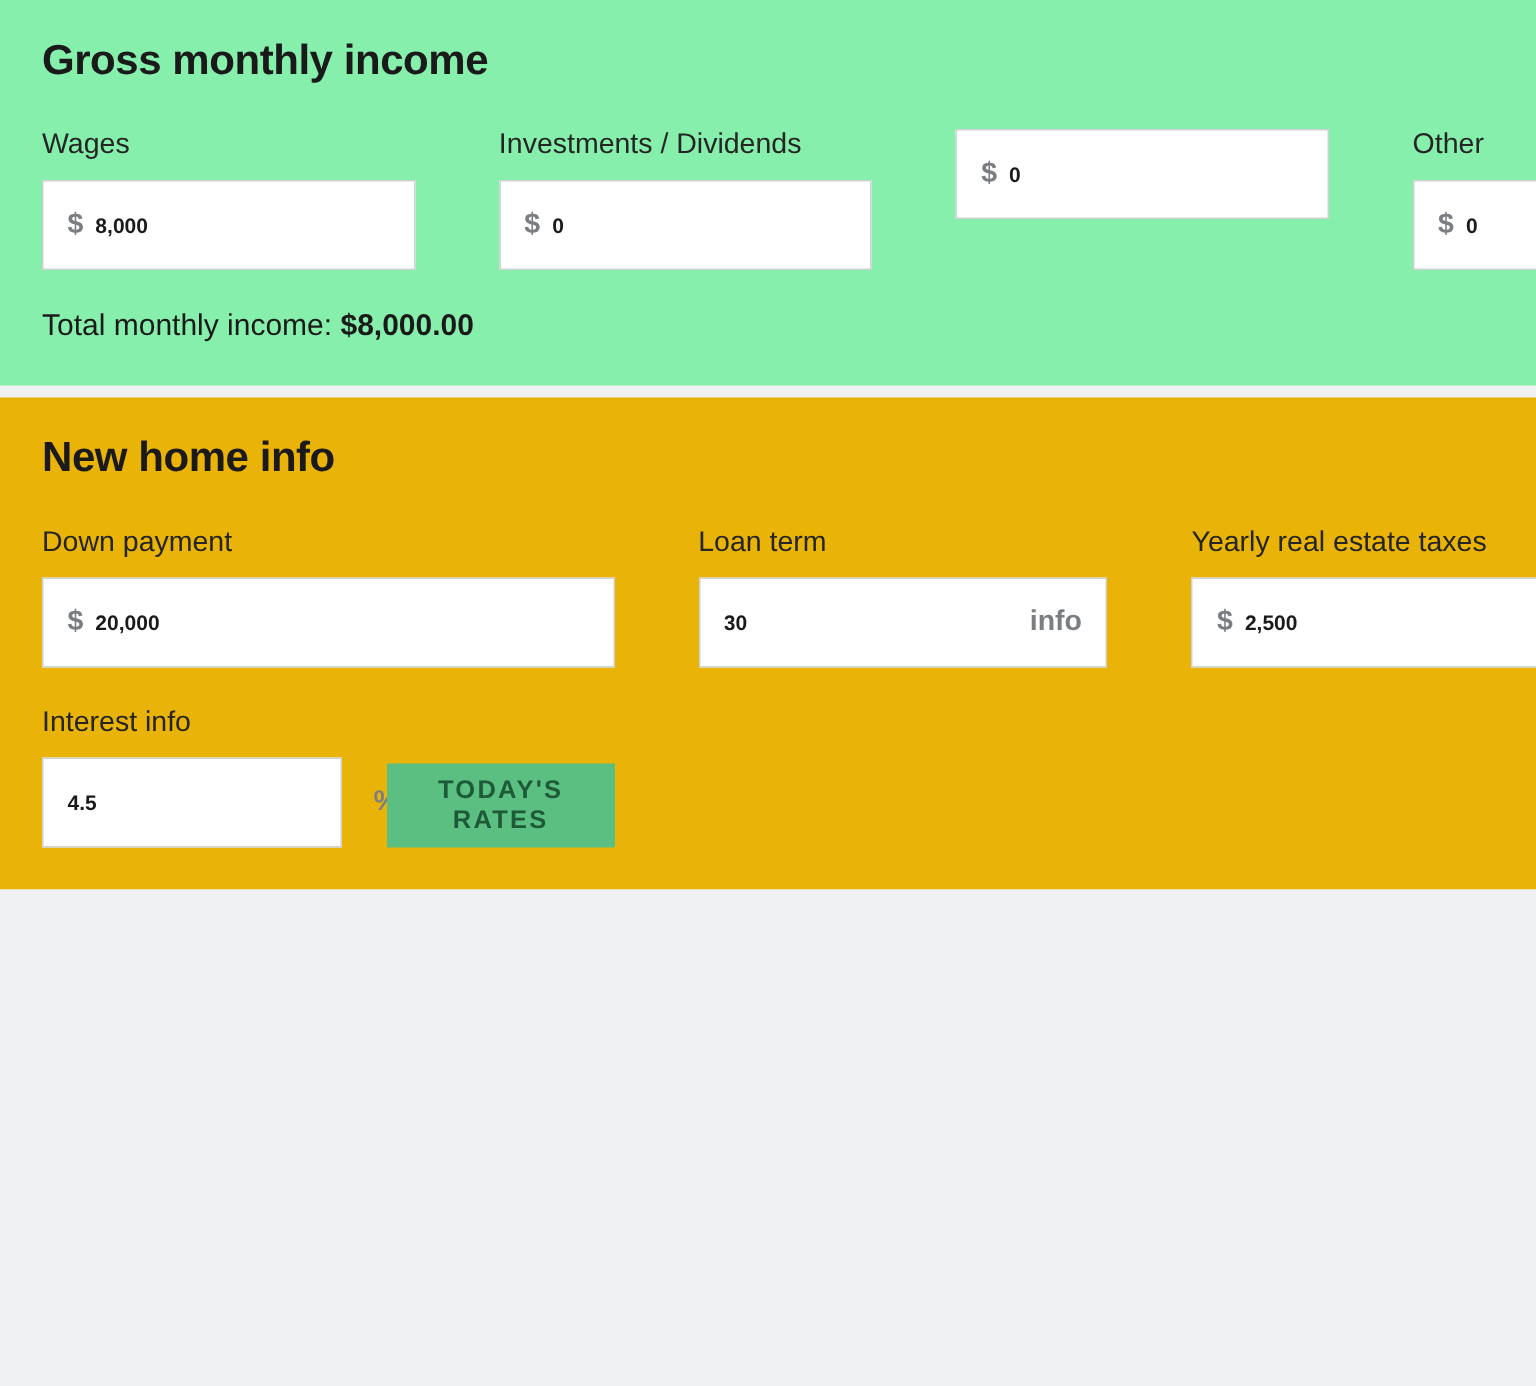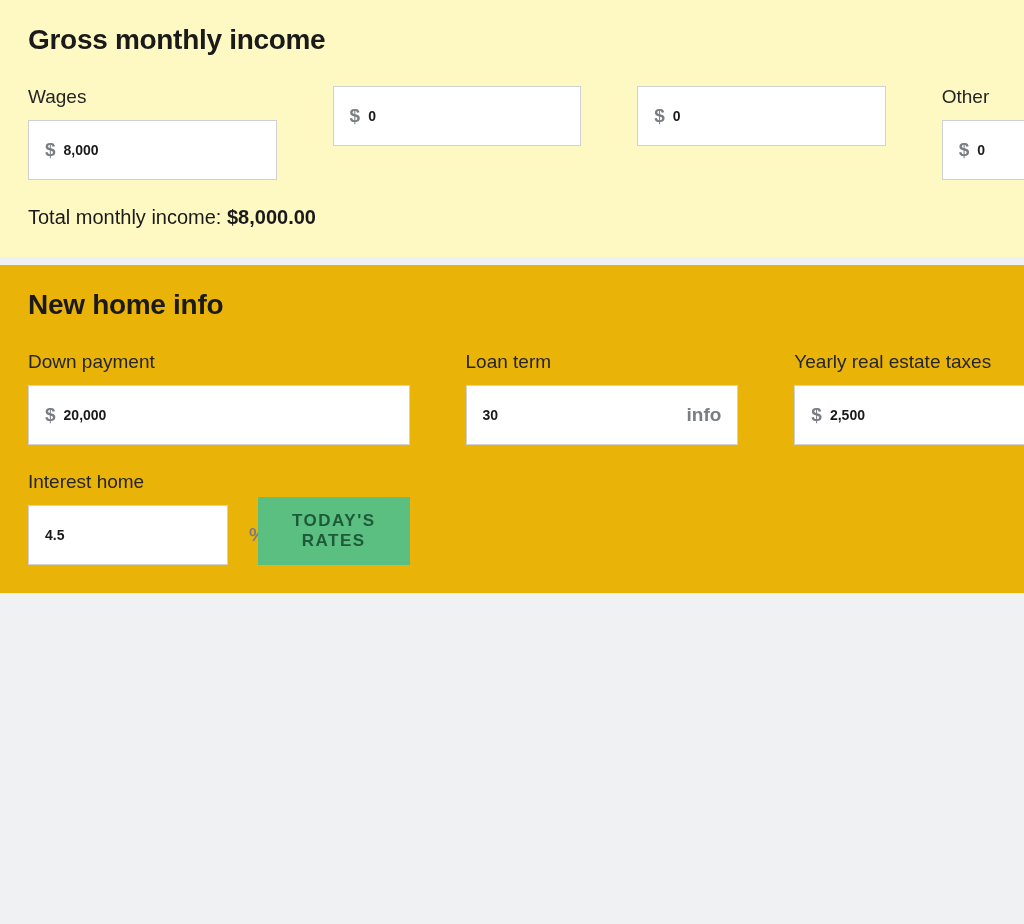--- a/index.html
+++ b/index.html
@@ -9,21 +9,21 @@
     }
     body {
       font-family: -apple-system, BlinkMacSystemFont, "Segoe UI", Helvetica, Arial, sans-serif;
       width: 1024px;
       background: #f0f1f2;
     }
     .section {
       padding: 24px 28px 28px 28px;
     }
     .section-darker {
-      background: #fef9c3;
+      background: #86efac;
     }
     .section-lighter {
       background: #eab308;
     }
     .section-title {
       font-size: 28px;
       font-weight: 700;
       color: #1a1a1a;
       margin-bottom: 30px;
       letter-spacing: -0.3px;
@@ -91,21 +91,21 @@
       align-items: flex-end;
       gap: 30px;
     }
     .rate-field .input-wrap {
       width: 200px;
     }
     .btn {
       display: inline-flex;
       align-items: center;
       justify-content: center;
-      height: 68px;
+      height: 56px;
       padding: 0 34px;
       background: #5abf80;
       color: #1e5a37;
       font-size: 17px;
       font-weight: 700;
       letter-spacing: 1.5px;
       border: none;
       cursor: pointer;
       font-family: inherit;
     }
@@ -123,20 +123,21 @@
 
     <div class="field">
       <label class="field-label">Wages</label>
       <div class="input-wrap">
         <span class="input-prefix">$</span>
         <input type="text" class="input-value" value="8,000" style="">
       </div>
     </div>
 
     <div class="field">
+      <label class="field-label">Investments / Dividends</label>
       <div class="input-wrap">
         <span class="input-prefix">$</span>
         <input type="text" class="input-value" value="0" style="">
       </div>
     </div>
 
     <div class="field">
       <div class="input-wrap">
         <span class="input-prefix">$</span>
         <input type="text" class="input-value" value="0" style="">
@@ -191,21 +192,21 @@
 
     <div class="field">
       <div class="input-wrap">
         <span class="input-prefix">$</span>
         <input type="text" class="input-value" value="1,900" style="">
       </div>
     </div>
 
     <div class="rate-row">
       <div class="field rate-field">
-        <label class="field-label">Interest home</label>
+        <label class="field-label">Interest info</label>
         <div class="input-wrap">
           <input type="text" class="input-value" value="4.5" style="">
           <span class="input-suffix">%</span>
         </div>
       </div>
       <button class="btn">TODAY'S RATES</button>
     </div>
 
   </div>
 </section>

